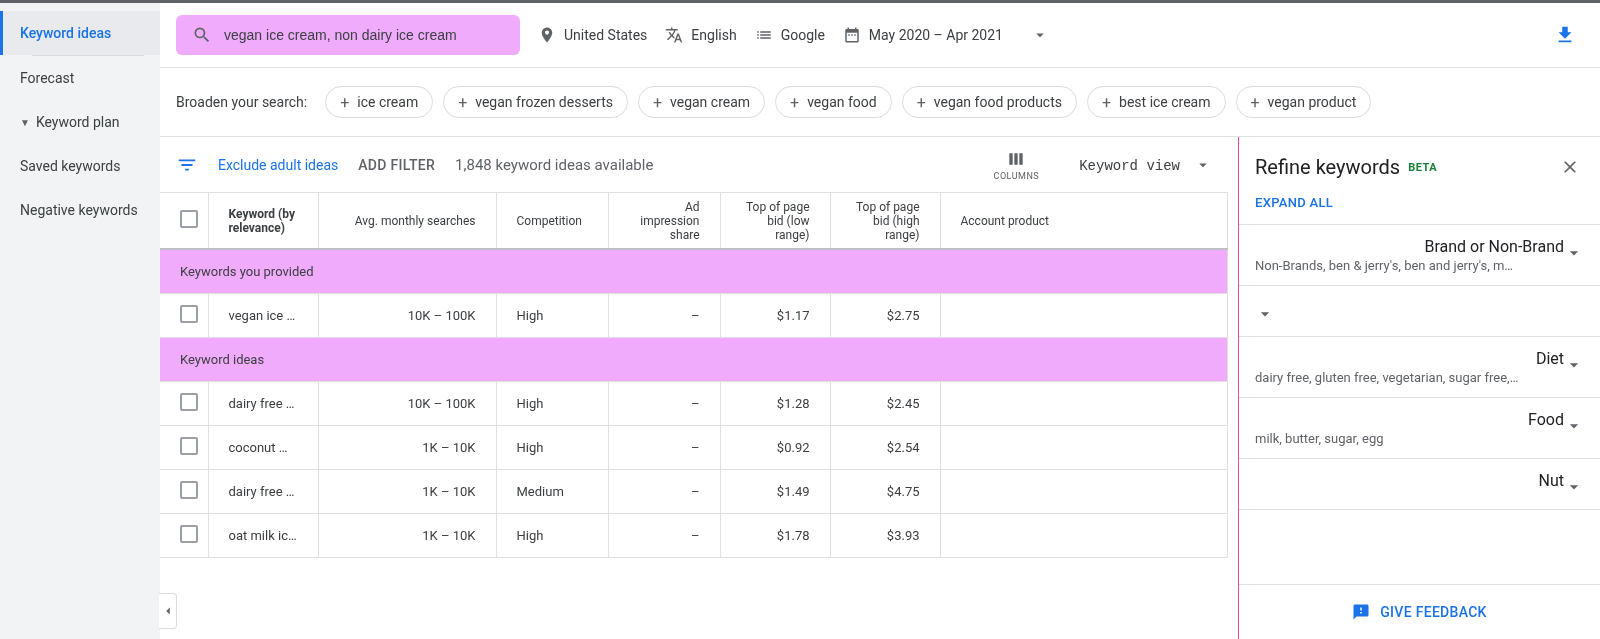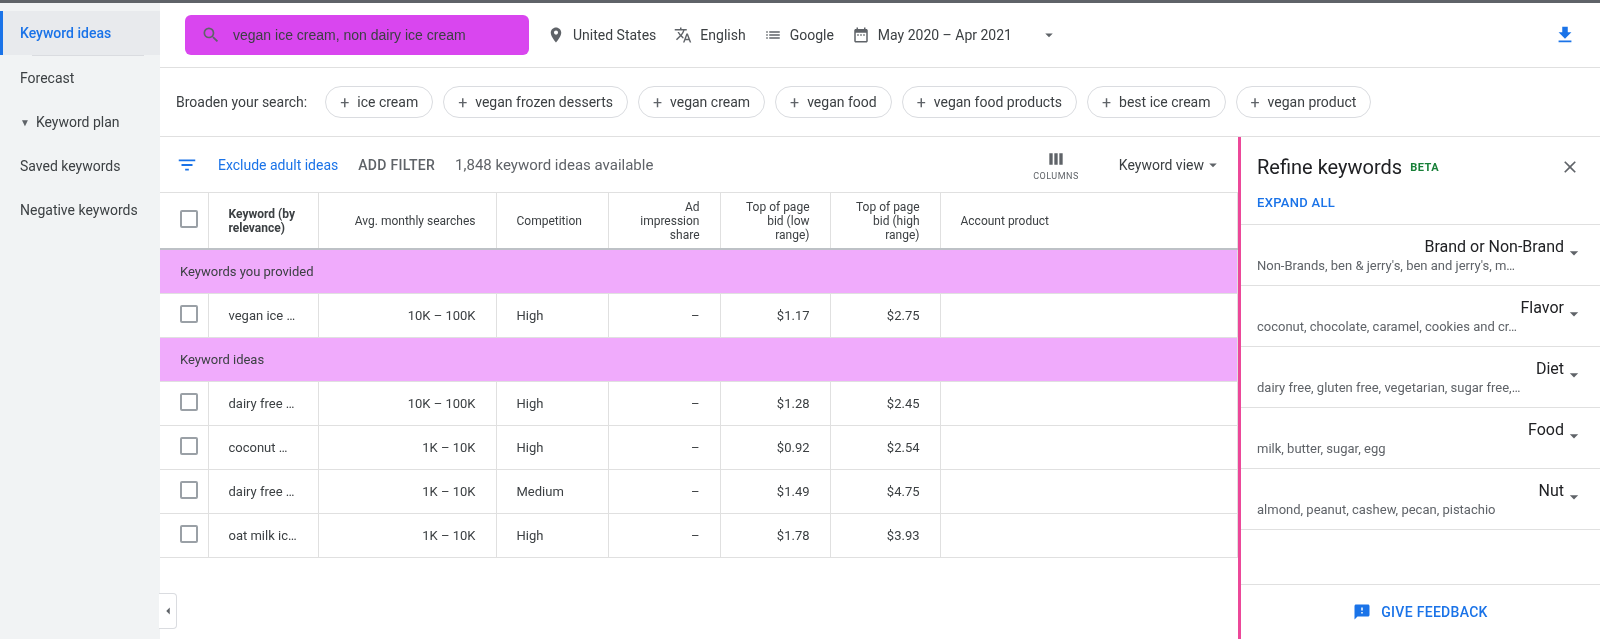--- a/index.html
+++ b/index.html
@@ -57,26 +57,25 @@
   .control-bar {
     display: flex;
     align-items: center;
     padding: 12px 16px;
     gap: 18px;
     border-bottom: 1px solid #e0e0e0;
   }
   .search-box {
     display: flex;
     align-items: center;
-    background: #d946ef;
+    background: #f0abfc;
     border-radius: 6px;
     height: 40px;
     padding: 0 16px;
     width: 344px;
-    margin-left: 9px;
   }
   .search-box .icon { width: 20px; height: 20px; color: #5f6368; margin-right: 12px; }
   .search-box input {
     border: none; background: transparent; outline: none;
     font-size: 14px; color: #3c4043; flex: 1;
   }
   .ctrl-item {
     display: flex; align-items: center; gap: 8px;
     color: #3c4043; font-size: 14px; cursor: pointer;
   }
@@ -113,21 +112,21 @@
     display: flex; align-items: center; height: 56px;
     padding: 0 16px; gap: 20px; border-bottom: 1px solid #e0e0e0;
   }
   .funnel-icon { color: #1a73e8; }
   .exclude { color: #1a73e8; font-size: 14px; cursor: pointer; }
   .add-filter { font-size: 14px; font-weight: 500; color: #5f6368; letter-spacing: .3px; cursor: pointer; }
   .ideas-count { font-size: 15px; color: #5f6368; }
   .columns-btn { display:flex; flex-direction:column; align-items:center; gap:2px; cursor:pointer; margin-left: auto; }
   .columns-btn svg { fill:#5f6368; }
   .columns-btn span { font-size: 9px; letter-spacing:.5px; color:#5f6368; }
-  .view-dd { font-size: 14px; color:#3c4043; display:flex; align-items:center; gap:0; cursor:pointer; margin-left: 20px; }
+  .view-dd { font-size: 14px; color:#3c4043; display:flex; align-items:flex-end; gap:14px; cursor:pointer; margin-left: 20px; font-family: Liberation Mono, monospace; }
   
   .table-wrap { flex:1; overflow:auto; }
   table { width: 100%; border-collapse: collapse; table-layout: fixed; }
   th, td { border-right: 1px solid #e0e0e0; border-bottom: 1px solid #e0e0e0; padding: 0 20px; text-align: left; font-weight: 400; }
   th { height: 56px; font-size: 12px; color: #3c4043; background:#fff; vertical-align: middle; }
   th.numcol, td.numcol { text-align: right; }
   td { height: 44px; font-size: 13px; }
   .group-row td { background: #f0abfc; font-size: 13px; color:#3c4043; height: 44px; }
   .chk-cell { width: 48px; text-align:center; }
   .chk {
@@ -141,22 +140,22 @@
     position: absolute; left: -1px; bottom: 10px;
     width: 18px; height: 36px; background: #fff;
     border: 1px solid #dadce0; border-left: none;
     border-radius: 0 4px 4px 0;
     display:flex; align-items:center; justify-content:center;
     cursor:pointer; color:#5f6368;
   }
   
   .refine {
     width: 362px; flex-shrink: 0;
-    border-left: 3px solid #ec4899;
-    display:flex; flex-direction:column;
+    border-left: 1px solid #ec4899;
+    display:flex; flex-direction:column;margin-left:10px;
   }
   .refine-header {
     display:flex; align-items:center; padding: 16px 16px 8px 16px; gap:8px;
   }
   .refine-header h2 { font-size: 20px; font-weight: 400; color:#202124; }
   .beta { color:#188038; font-size:11px; font-weight:700; letter-spacing:.5px; }
   .close-x { margin-left:auto; color:#5f6368; cursor:pointer; padding:4px; }
   .expand-all { color:#1a73e8; font-size:13px; font-weight:500; letter-spacing:.3px; padding: 6px 16px 14px 16px; cursor:pointer; border-bottom:1px solid #e0e0e0; }
   .ref-cat {
     padding: 12px 16px; border-bottom:1px solid #e0e0e0;
@@ -415,24 +414,20 @@
           <div class="ttl">Brand or Non-Brand</div>
           <div class="sub">Non-Brands, ben &amp; jerry's, ben and jerry's, m…</div>
         </div>
         <span class="arrow">
             <svg viewBox="0 0 24 24" width="20" height="20" fill="#5f6368">
               <path d="M7 10l5 5 5-5z"></path>
             </svg>
           </span>
       </div>
       <div class="ref-cat">
-        <div class="txt">
-          <div class="ttl">Flavor</div>
-          <div class="sub">coconut, chocolate, caramel, cookies and cr…</div>
-        </div>
         <span class="arrow">
             <svg viewBox="0 0 24 24" width="20" height="20" fill="#5f6368">
               <path d="M7 10l5 5 5-5z"></path>
             </svg>
           </span>
       </div>
       <div class="ref-cat">
         <div class="txt">
           <div class="ttl">Diet</div>
           <div class="sub">dairy free, gluten free, vegetarian, sugar free,…</div>
@@ -450,21 +445,20 @@
         </div>
         <span class="arrow">
             <svg viewBox="0 0 24 24" width="20" height="20" fill="#5f6368">
               <path d="M7 10l5 5 5-5z"></path>
             </svg>
           </span>
       </div>
       <div class="ref-cat">
         <div class="txt">
           <div class="ttl">Nut</div>
-          <div class="sub">almond, peanut, cashew, pecan, pistachio</div>
         </div>
         <span class="arrow">
             <svg viewBox="0 0 24 24" width="20" height="20" fill="#5f6368">
               <path d="M7 10l5 5 5-5z"></path>
             </svg>
           </span>
       </div>
 
       <div class="feedback">
         <svg viewBox="0 0 24 24" width="18" height="18" fill="#1a73e8">

